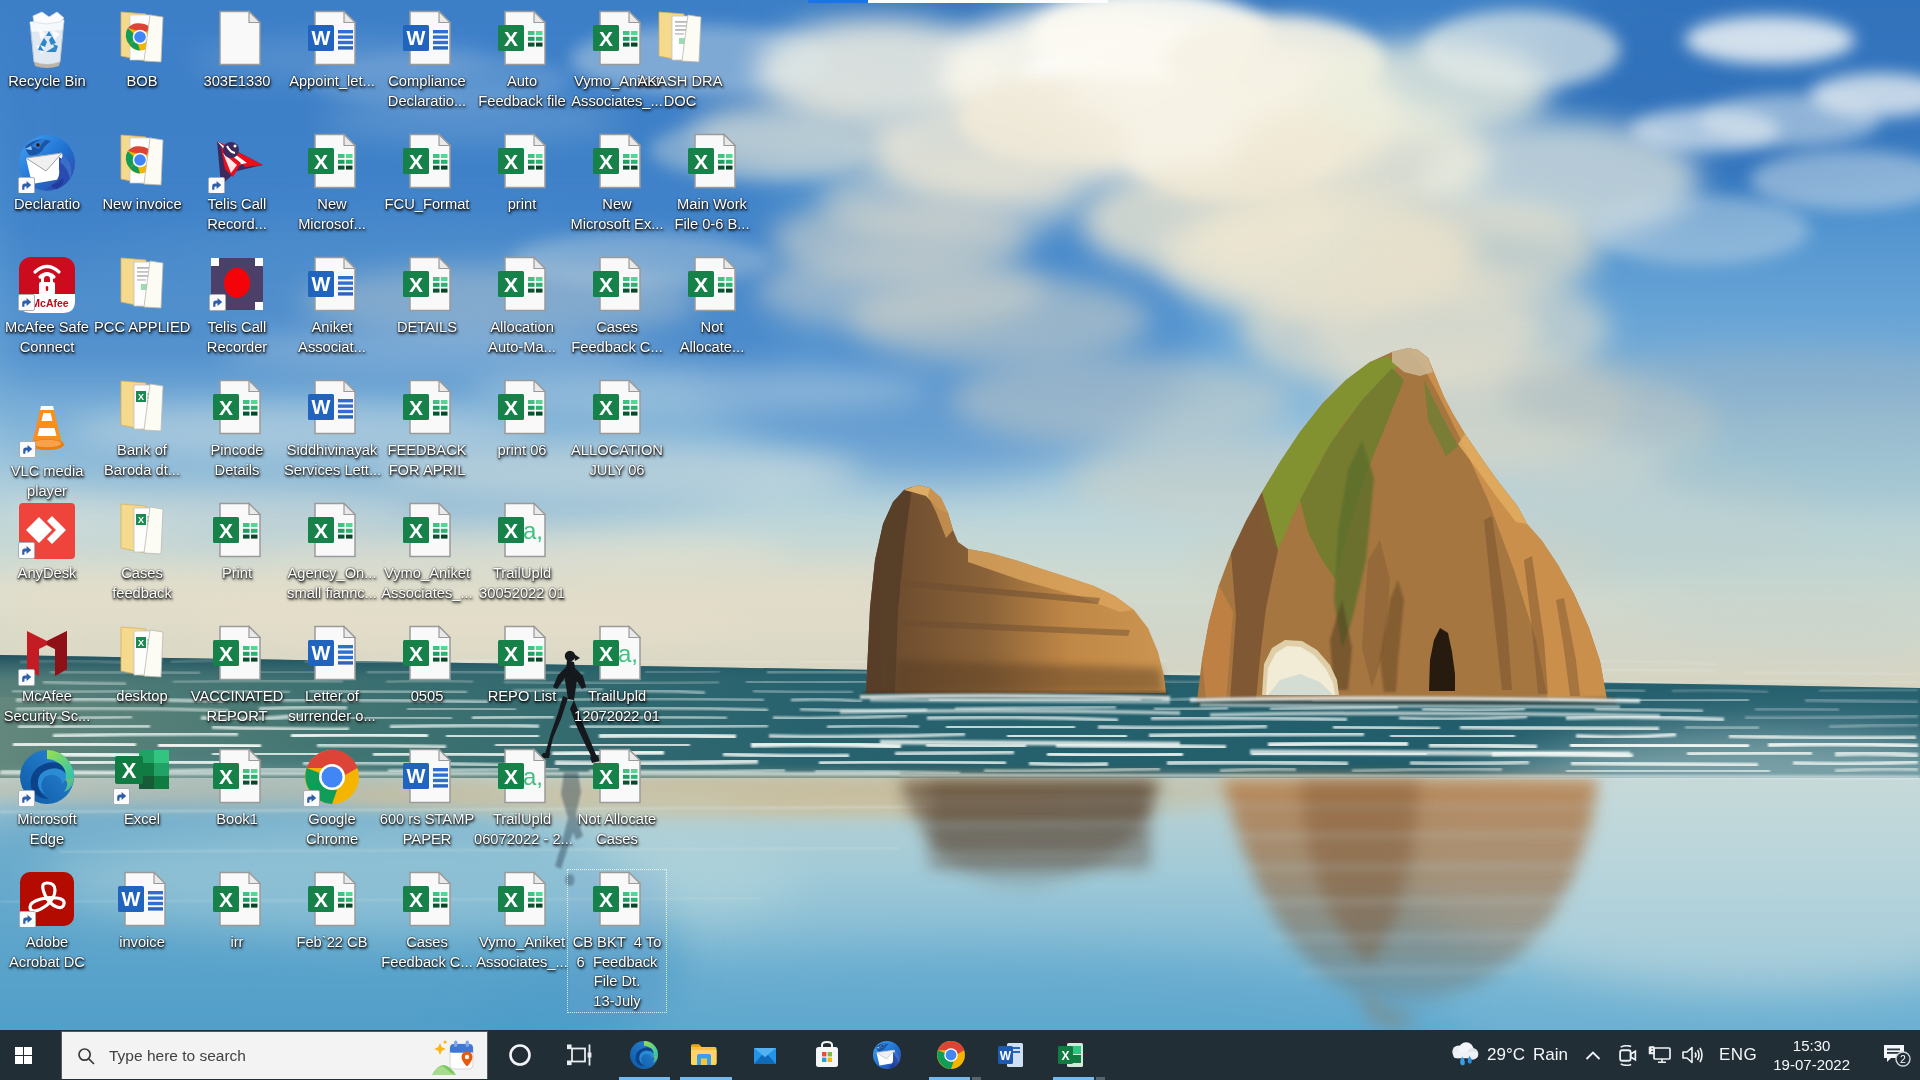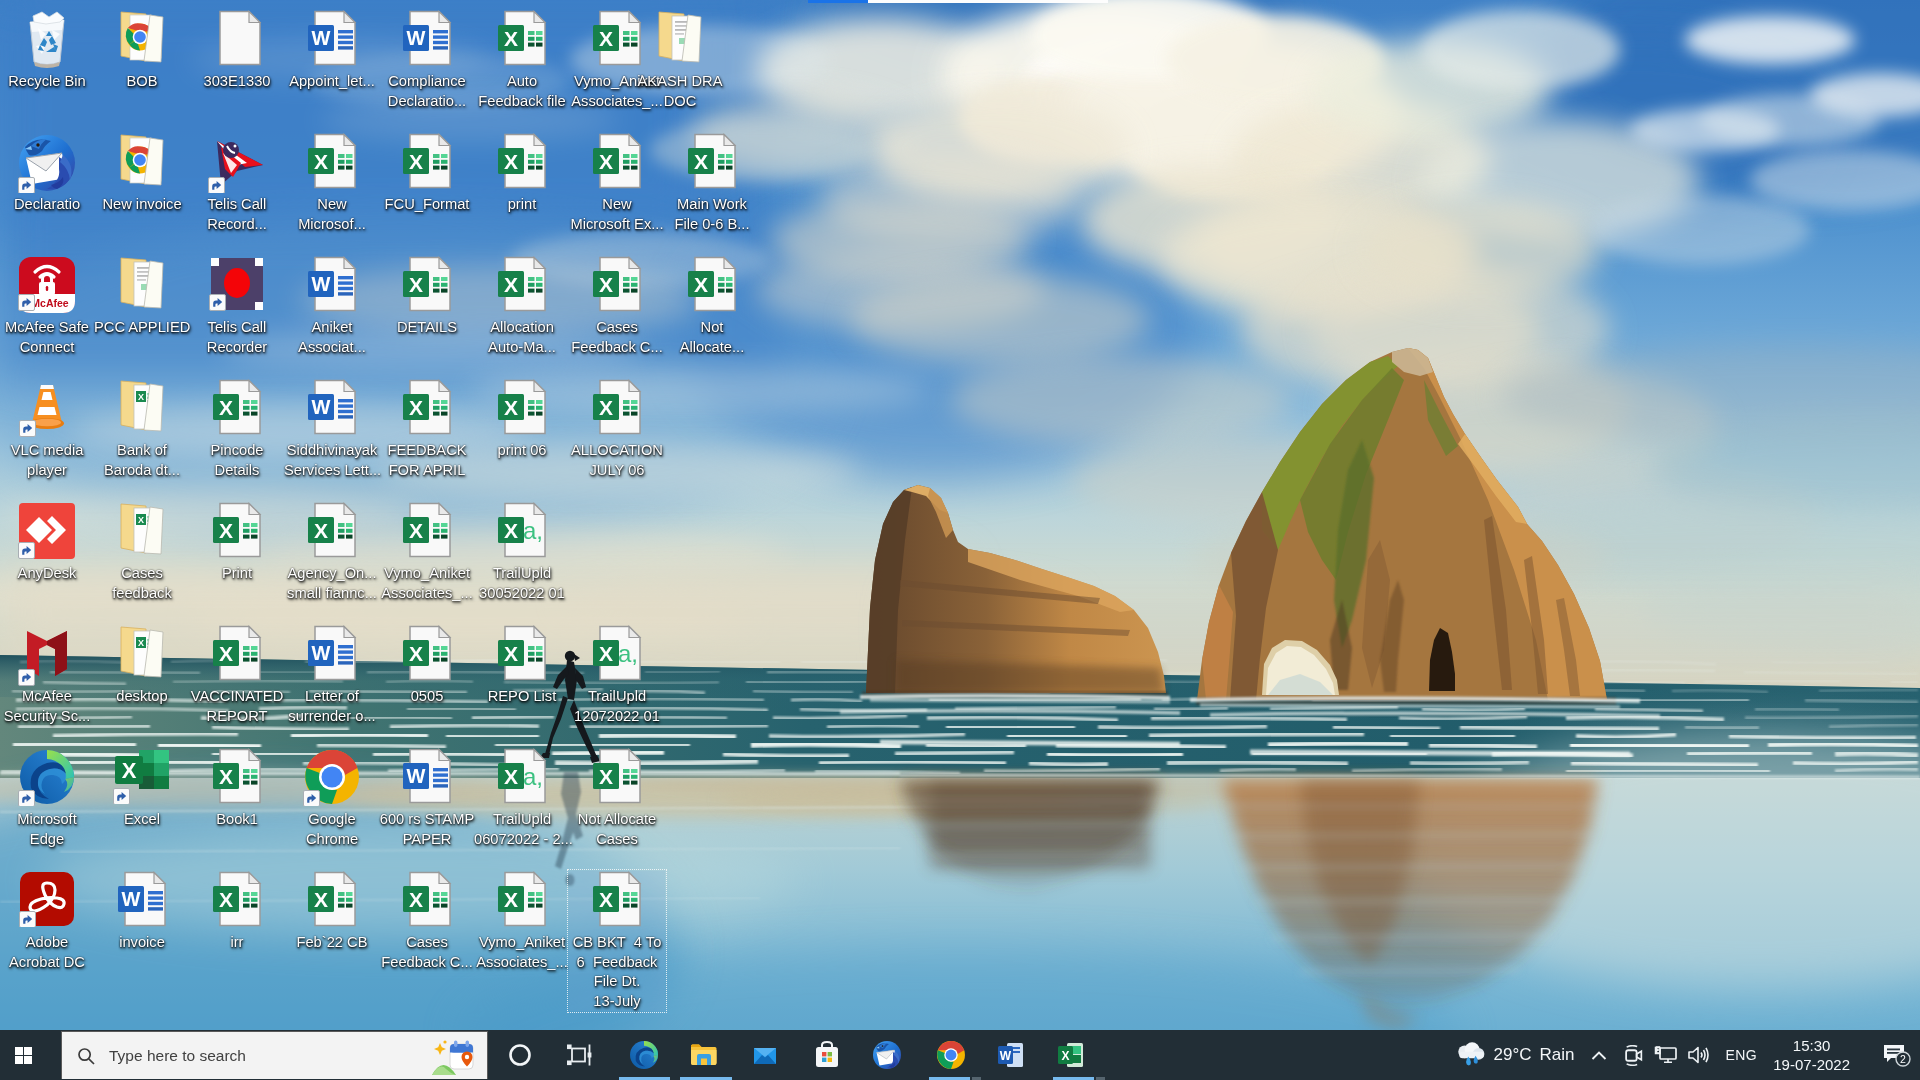--- a/index.html
+++ b/index.html
@@ -18,21 +18,21 @@
 #mag { margin-left:14px; display:flex; }
 #stext { margin-left:13px; font-size:15.5px; color:#414141; }
 #shicon { position:absolute; right:12px; top:5px; }
 .ul { position:absolute; top:47px; height:3px; width:51px; background:#76b9ed; }
 .ulg { position:absolute; top:47px; height:3px; width:9px; background:#55646e; }
 #tray { position:absolute; right:0; top:0; height:50px; display:flex; align-items:center; color:#f4f7f9; }
 .wx { display:flex; margin-right:7px; }
 .wtxt { font-size:17px; margin-right:8px; }
 .wtxt2 { font-size:17px; }
 .ti { display:flex; }
-#eng { font-size:14px; margin:0 0 0 14px; letter-spacing:0.5px; }
+#eng { font-size:17px; margin:0 0 0 14px; letter-spacing:0.5px; }
 #clock { text-align:center; font-size:15px; line-height:19px; margin-left:16px; }
 </style></head>
 <body>
 <div id="desk">
 <svg id="wp" width="1920" height="1080" viewBox="0 0 1920 1080">
 <defs>
 <linearGradient id="sky" x1="0" y1="0" x2="0" y2="1">
  <stop offset="0" stop-color="#3e80c6"></stop>
  <stop offset="0.3" stop-color="#4f92cf"></stop>
  <stop offset="0.5" stop-color="#70aad8"></stop>
@@ -803,21 +803,21 @@
           <rect x="31" y="21" width="6.5" height="4" fill="#43c183"></rect>
           <rect x="39" y="21" width="6.5" height="4" fill="#55d695"></rect>
           <rect x="31" y="26.8" width="6.5" height="4" fill="#1f9d62"></rect>
           <rect x="39" y="26.8" width="6.5" height="4" fill="#2ab370"></rect>
           <rect x="31" y="32.6" width="6.5" height="4" fill="#0c5431"></rect>
           <rect x="39" y="32.6" width="6.5" height="4" fill="#0a4528"></rect>
         </svg>
       </div>
       <div class="lbl">Not<br>Allocate...</div>
     </div>
-<div class="ic" style="left:-1px;top:379px">
+<div class="ic" style="left:-1px;top:400px">
       <div class="g">
         <svg width="58" height="58" viewBox="0 0 58 58">
           <path d="M23 6 L35 6 L44 44 L14 44 Z" fill="#f78f20"></path>
           <path d="M25.4 13 L32.6 13 L34.5 21 L23.5 21 Z" fill="#fff"></path>
           <path d="M21.5 28 L36.5 28 L38.5 36 L19.5 36 Z" fill="#fff"></path>
           <path d="M23 6 L35 6 L35.9 10 L22.1 10 Z" fill="#fdfdfd"></path>
           <ellipse cx="29" cy="44.5" rx="17" ry="5.5" fill="#e87d10"></ellipse>
           <ellipse cx="29" cy="43.5" rx="14" ry="3.8" fill="#f9a04a"></ellipse>
           <g transform="translate(1,41)">
             <rect x="0.5" y="0.5" width="16" height="16" rx="1.5" fill="#fbfbfb" stroke="#a8aeb4" stroke-width="1"></rect>

